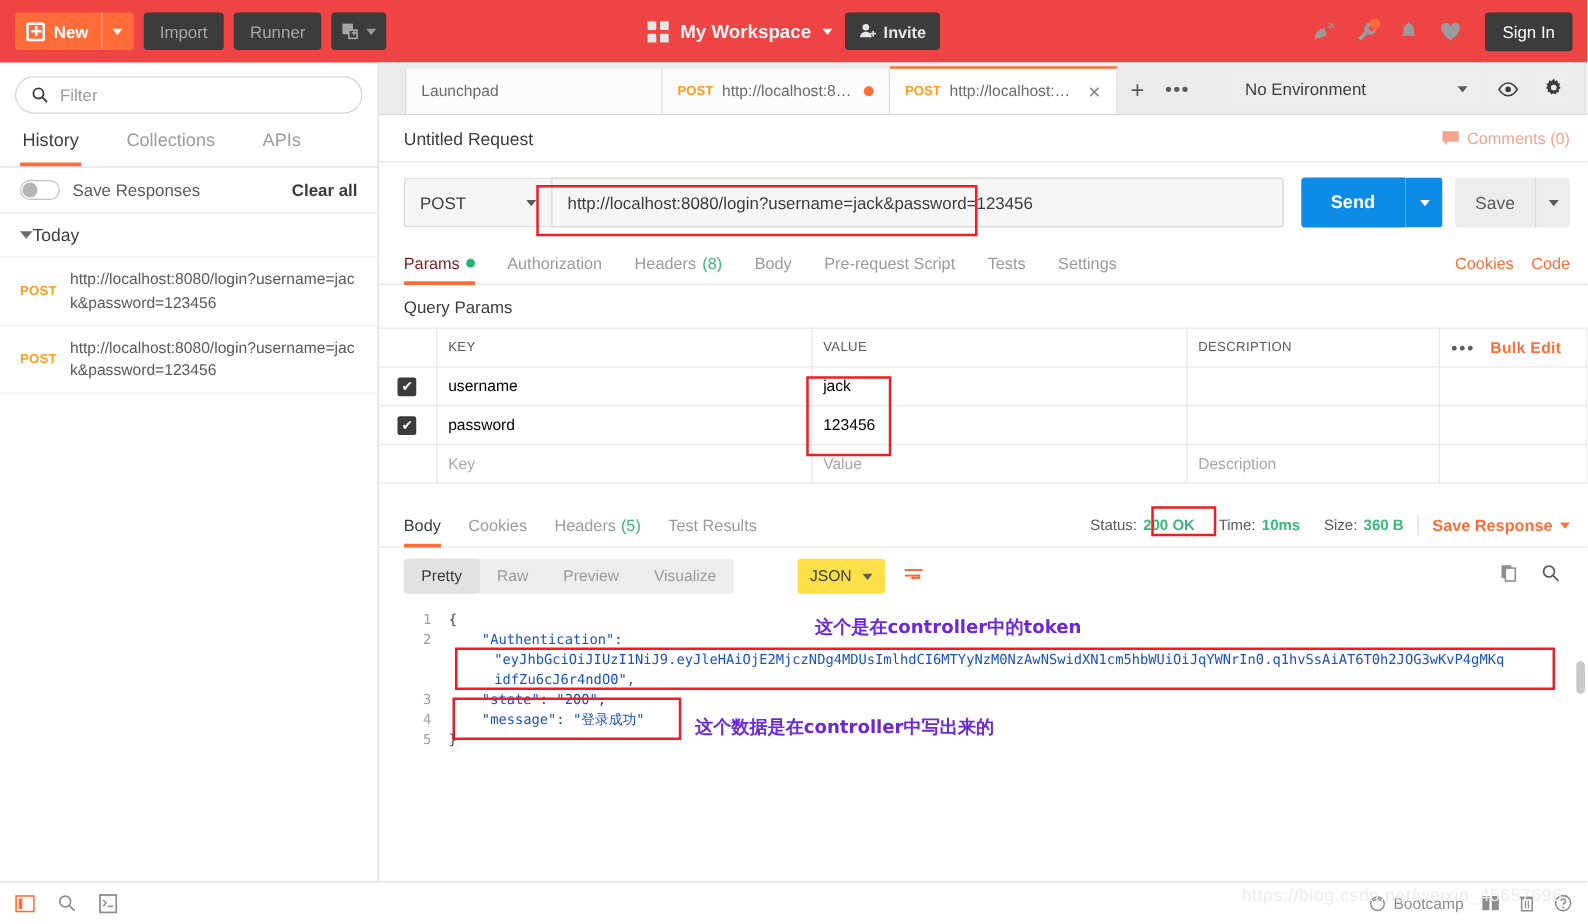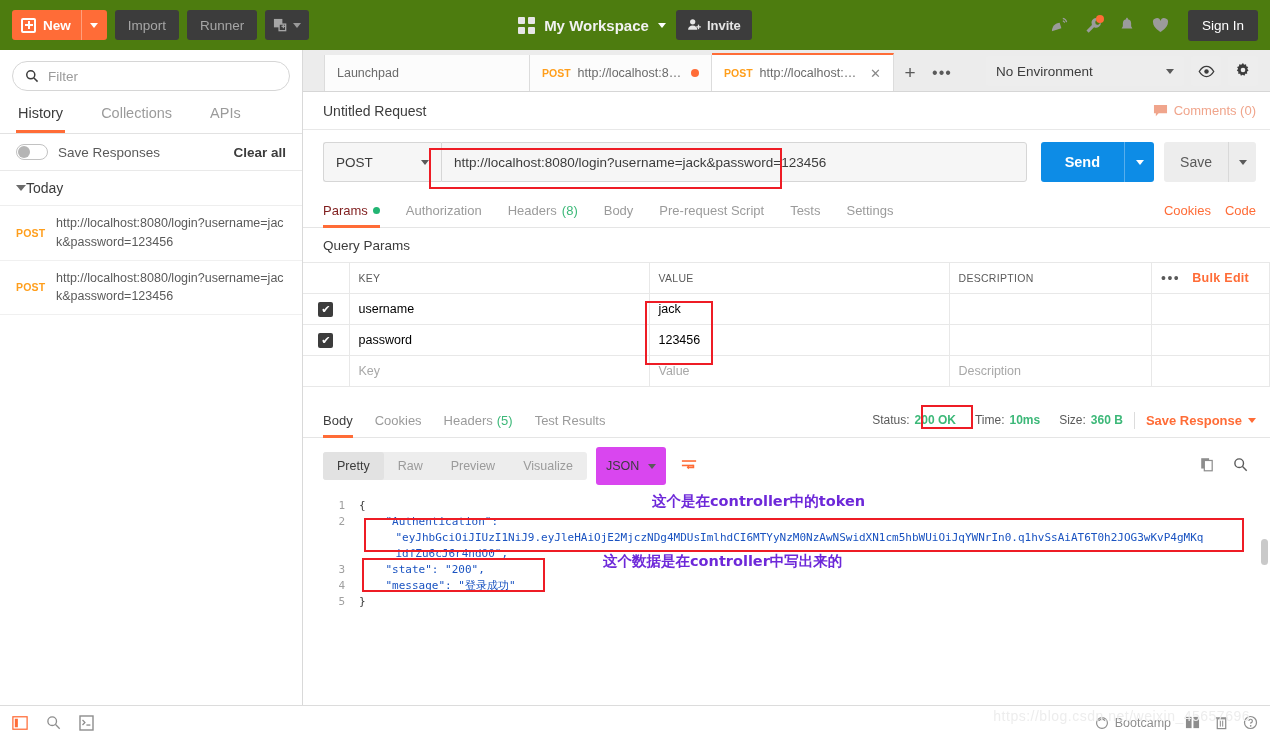--- a/index.html
+++ b/index.html
@@ -6,21 +6,21 @@
   html, body {
     width: 1270px; height: 739px;
     font-family: "Liberation Sans", sans-serif;
     background: #fff;
     overflow: hidden;
   }
   body { position: relative; }
 
   
   #topbar {
-    height: 50px; background: #4d7c0f;
+    height: 50px; background: #ef4444;
     display: flex; align-items: center;
     padding: 0 12px; gap: 8px;
     position: relative;
   }
   .btn-new {
     height: 30px; background: #ff6c37; border-radius: 3px;
     display: flex; align-items: center; color: #fff;
     font-size: 13.5px; font-weight: bold;
     padding: 0 0 0 9px; cursor: pointer;
   }
@@ -217,23 +217,23 @@
   #resp-meta .sep { width: 1px; height: 17px; background: #dcdcdc; margin: 0 6px; }
   .save-resp { color: #ff6c37; font-size: 13px; font-weight: bold; display: flex;
     align-items: center; gap: 6px; cursor: pointer; }
 
   
   #body-toolbar { display: flex; align-items: center; gap: 9px; padding: 9px 14px 8px 20px; }
   .seg { background: #ededed; border-radius: 3px; display: flex; height: 28px; }
   .seg .s { padding: 4px 14px; font-size: 12.5px; display: flex; align-items: center;
     color: #9b9b9b; cursor: pointer; border-radius: 3px; }
   .seg .s.active { background: #e2e2e2; color: #3c3c3c; }
-  .json-sel { background: #d946ef; border-radius: 3px; height: 38px; display: flex;
+  .json-sel { background: #fde047; border-radius: 3px; height: 28px; display: flex;
     align-items: center; gap: 9px; padding: 0 10px; font-size: 12.5px;
-    color: #3c3c3c; cursor: pointer; }
+    color: #3c3c3c; cursor: pointer; margin-left: 42px; }
   .wrap-btn { width: 28px; height: 28px; display: flex; align-items: center;
     justify-content: center; cursor: pointer; }
   #body-toolbar .right { margin-left: auto; display: flex; gap: 18px; padding-right: 8px; }
 
   
   #code-area { position: relative; flex: 1; display: flex; padding-left: 20px;
     overflow: hidden; }
   .gutter { width: 22px; text-align: right; font-family: "DejaVu Sans Mono", monospace;
     font-size: 11px; color: #a0a0a0; padding-top: 5px; line-height: 16px; user-select: none; }
   .code { font-family: "DejaVu Sans Mono", monospace; font-size: 11px;
@@ -631,13 +631,13 @@
   </span>
 </div>
 
 <div class="annot-box" style="left:429px; top:148px; width:353px; height:41px;"></div>
 <div class="annot-box" style="left:645px; top:301px; width:68px; height:64px;"></div>
 <div class="annot-box" style="left:921px; top:405px; width:52px; height:24px;"></div>
 <div class="annot-box" style="left:364px; top:518px; width:880px; height:34px;"></div>
 <div class="annot-box" style="left:362px; top:558px; width:183px; height:34px;"></div>
 
 <div class="annot-text" style="left:652px; top:492px;">这个是在controller中的token</div>
-<div class="annot-text" style="left:556px; top:552px;margin-left:47px;">这个数据是在controller中写出来的</div>
+<div class="annot-text" style="left:556px; top:572px;">这个数据是在controller中写出来的</div>
 
 </body></html>

